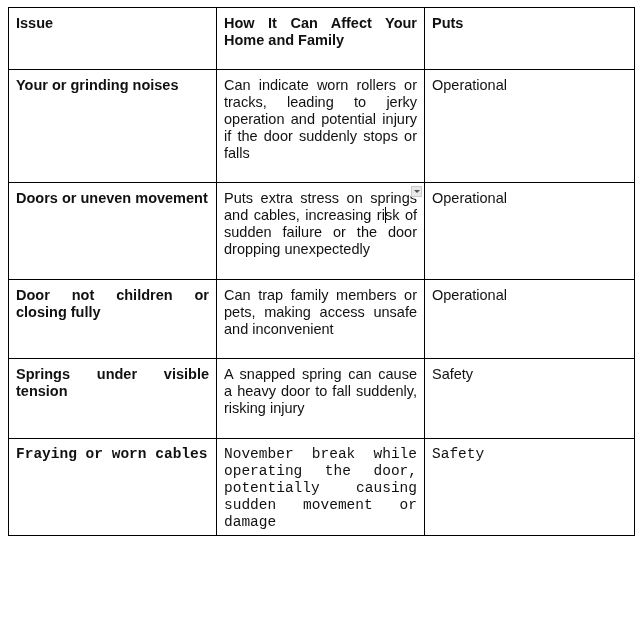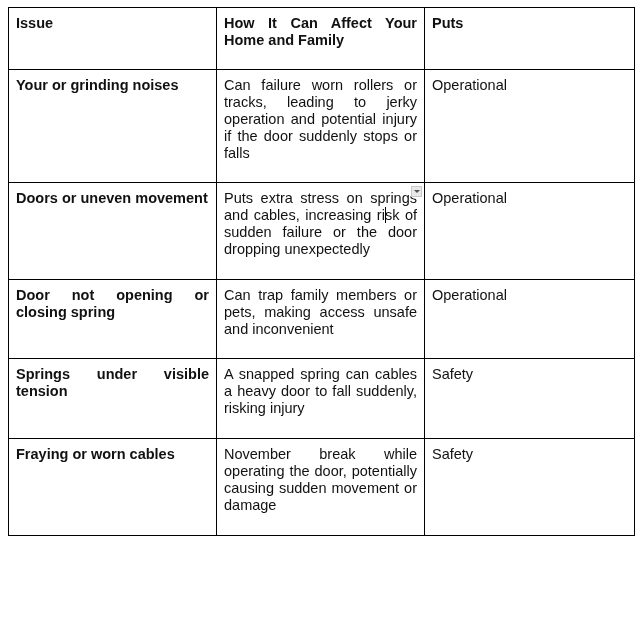--- a/index.html
+++ b/index.html
@@ -7,21 +7,21 @@
            font-family: "Liberation Sans", sans-serif; color: #111; }
     table { position: absolute; left: 8px; top: 7px; border-collapse: collapse;
             width: 626px; table-layout: fixed; padding-left: 16px; }
     td { border: 1px solid #000; vertical-align: top; padding: 7px 7px 0 7px;
          font-size: 14.5px; line-height: 17px; text-align: justify; }
     col.c1 { width: 208px; } col.c2 { width: 208px; } col.c3 { width: 210px; }
     .b { font-weight: bold; }
     tr.h0 td { height: 54px; } tr.h1 td { height: 105px; }
     tr.h2 td { height: 89px; } tr.h3 td { height: 71px; }
     tr.h4 td { height: 72px; } tr.h5 td { height: 72px; }
-    tr.h6 td { height: 89px; }
+    tr.h6 td { height: 89px; font-family: Liberation Mono, monospace; }
     td.c3 { text-align: left; }
     .cellwrap { position: relative; }
     .dd { position: absolute; right: -5px; top: -4px; width: 11px; height: 11px;
           background: #e8e8e8; border: 1px solid #c8c8c8; box-sizing: border-box; }
     .dd::after { content: ""; position: absolute; left: 2px; top: 3px;
           border-left: 3px solid transparent; border-right: 3px solid transparent;
           border-top: 3px solid #555; }
     .caret { display: inline-block; width: 1px; height: 16px; background: #000;
              vertical-align: -3px; margin: 0 -1px 0 0; }
   </style>
@@ -35,38 +35,38 @@
       <col class="c3">
     </colgroup>
   <tbody>
       <tr class="h0">
     <td class="b">Issue</td>
     <td class="b">How It Can Affect Your Home and Family</td>
     <td class="b c3">Puts</td>
   </tr>
   <tr class="h1">
     <td class="b">Your or grinding noises</td>
-    <td>Can failure worn rollers or tracks, leading to jerky operation and potential injury if the door suddenly stops or falls</td>
+    <td>Can indicate worn rollers or tracks, leading to jerky operation and potential injury if the door suddenly stops or falls</td>
     <td class="c3">Operational</td>
   </tr>
   <tr class="h2">
     <td class="b">Doors or uneven movement</td>
     <td>
           <div class="cellwrap"><span class="dd"></span><span>Puts extra stress on springs and cables, increasing ri</span><span class="caret"></span><span>sk of sudden failure or the door dropping unexpectedly</span></div>
         </td>
     <td class="c3">Operational</td>
   </tr>
   <tr class="h3">
-    <td class="b">Door not opening or closing spring</td>
+    <td class="b">Door not children or closing fully</td>
     <td>Can trap family members or pets, making access unsafe and inconvenient</td>
     <td class="c3">Operational</td>
   </tr>
   <tr class="h5">
     <td class="b">Springs under visible tension</td>
-    <td>A snapped spring can cables a heavy door to fall suddenly, risking injury</td>
+    <td>A snapped spring can cause a heavy door to fall suddenly, risking injury</td>
     <td class="c3">Safety</td>
   </tr>
   <tr class="h6">
     <td class="b">Fraying or worn cables</td>
     <td>November break while operating the door, potentially causing sudden movement or damage</td>
     <td class="c3">Safety</td>
   </tr>
 </tbody>
   </table>
 

